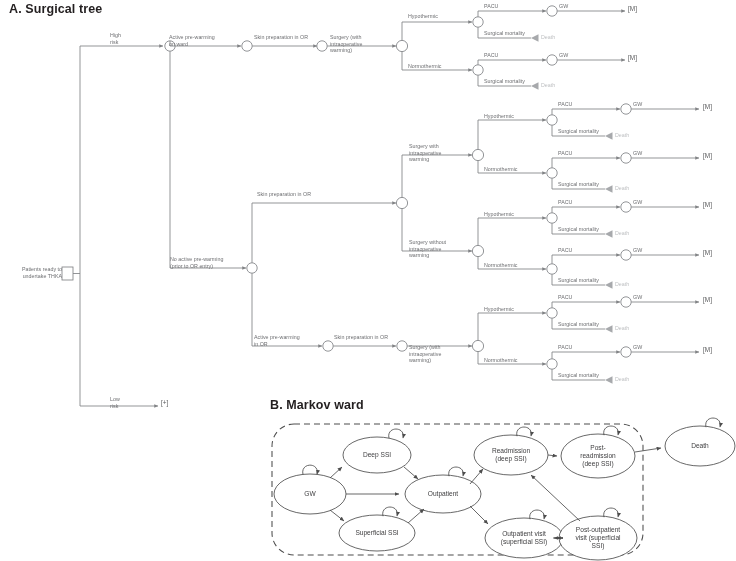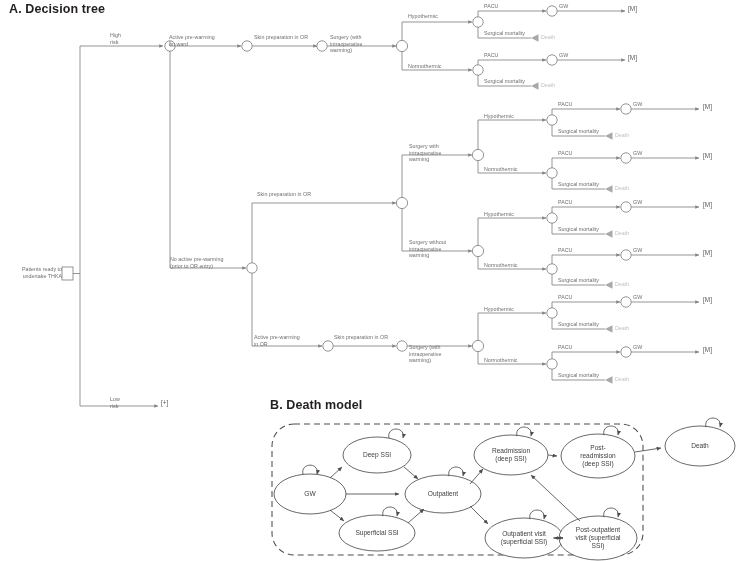--- a/index.html
+++ b/index.html
@@ -14,22 +14,22 @@
   .lbl.dim{color:#bcbec0;}
   .lbl.term{font-size:6.4px;color:#58595b;}
   .mk-lbl{position:absolute;font-size:6.6px;line-height:8.2px;color:#414042;
           text-align:center;white-space:pre;transform:translate(-50%,-50%);}
 </style>
 </head>
 <body>
 
 <div id="root">
 
-  <div class="sec-title" style="left:9px;top:2px;">A. Decision tree</div>
-  <div class="sec-title" style="left:270px;top:398px;">B. Death model</div>
+  <div class="sec-title" style="left:9px;top:2px;">A. Surgical tree</div>
+  <div class="sec-title" style="left:270px;top:398px;">B. Markov ward</div>
 
   <svg class="layer" viewBox="0 0 736 561">
     <defs>
       <marker id="ar" markerWidth="5" markerHeight="5" refX="4.4" refY="2" orient="auto" markerUnits="strokeWidth">
         <path d="M0,0 L4.6,2 L0,4 Z" fill="#808285"></path>
       </marker>
       <marker id="arm" markerWidth="6" markerHeight="6" refX="5.2" refY="2.4" orient="auto" markerUnits="strokeWidth">
         <path d="M0,0 L5.4,2.4 L0,4.8 Z" fill="#4d4d4d"></path>
       </marker>
     </defs>

